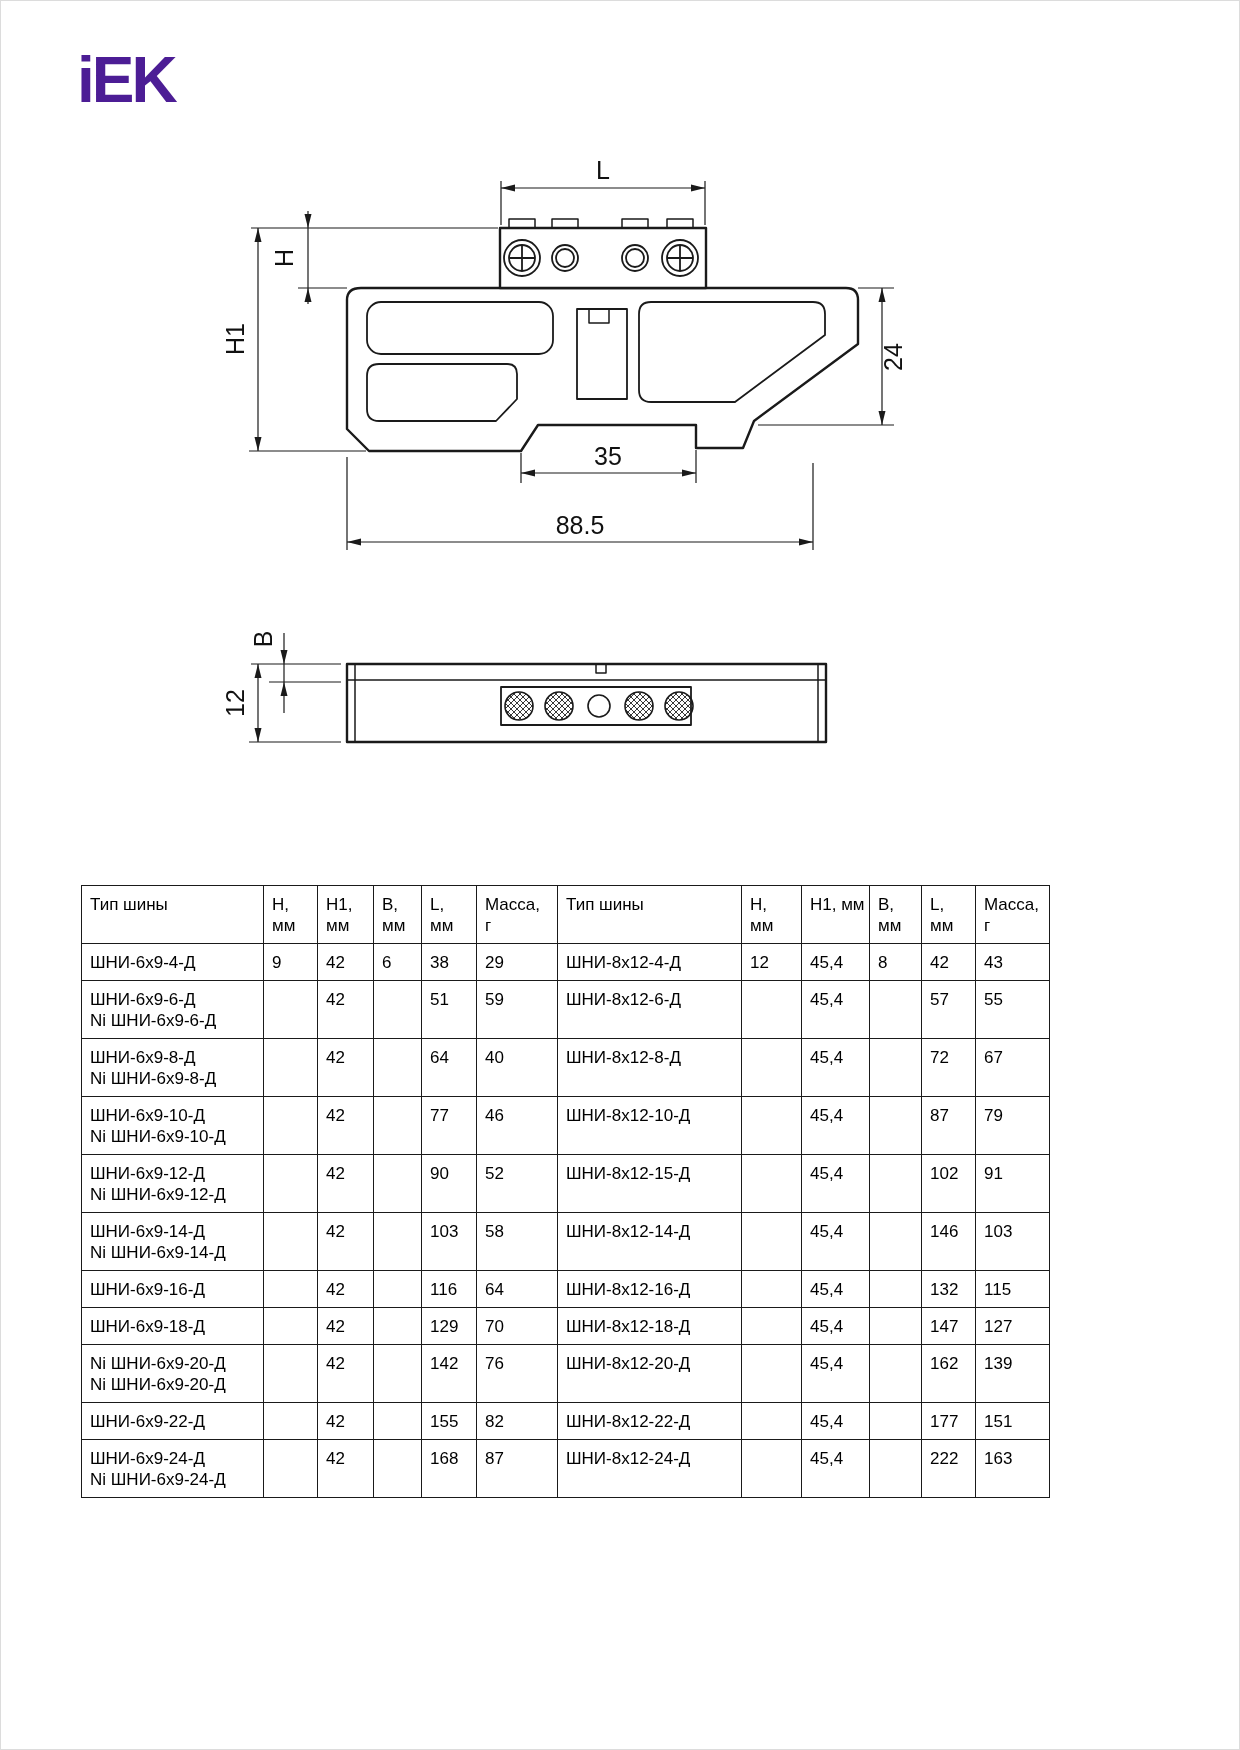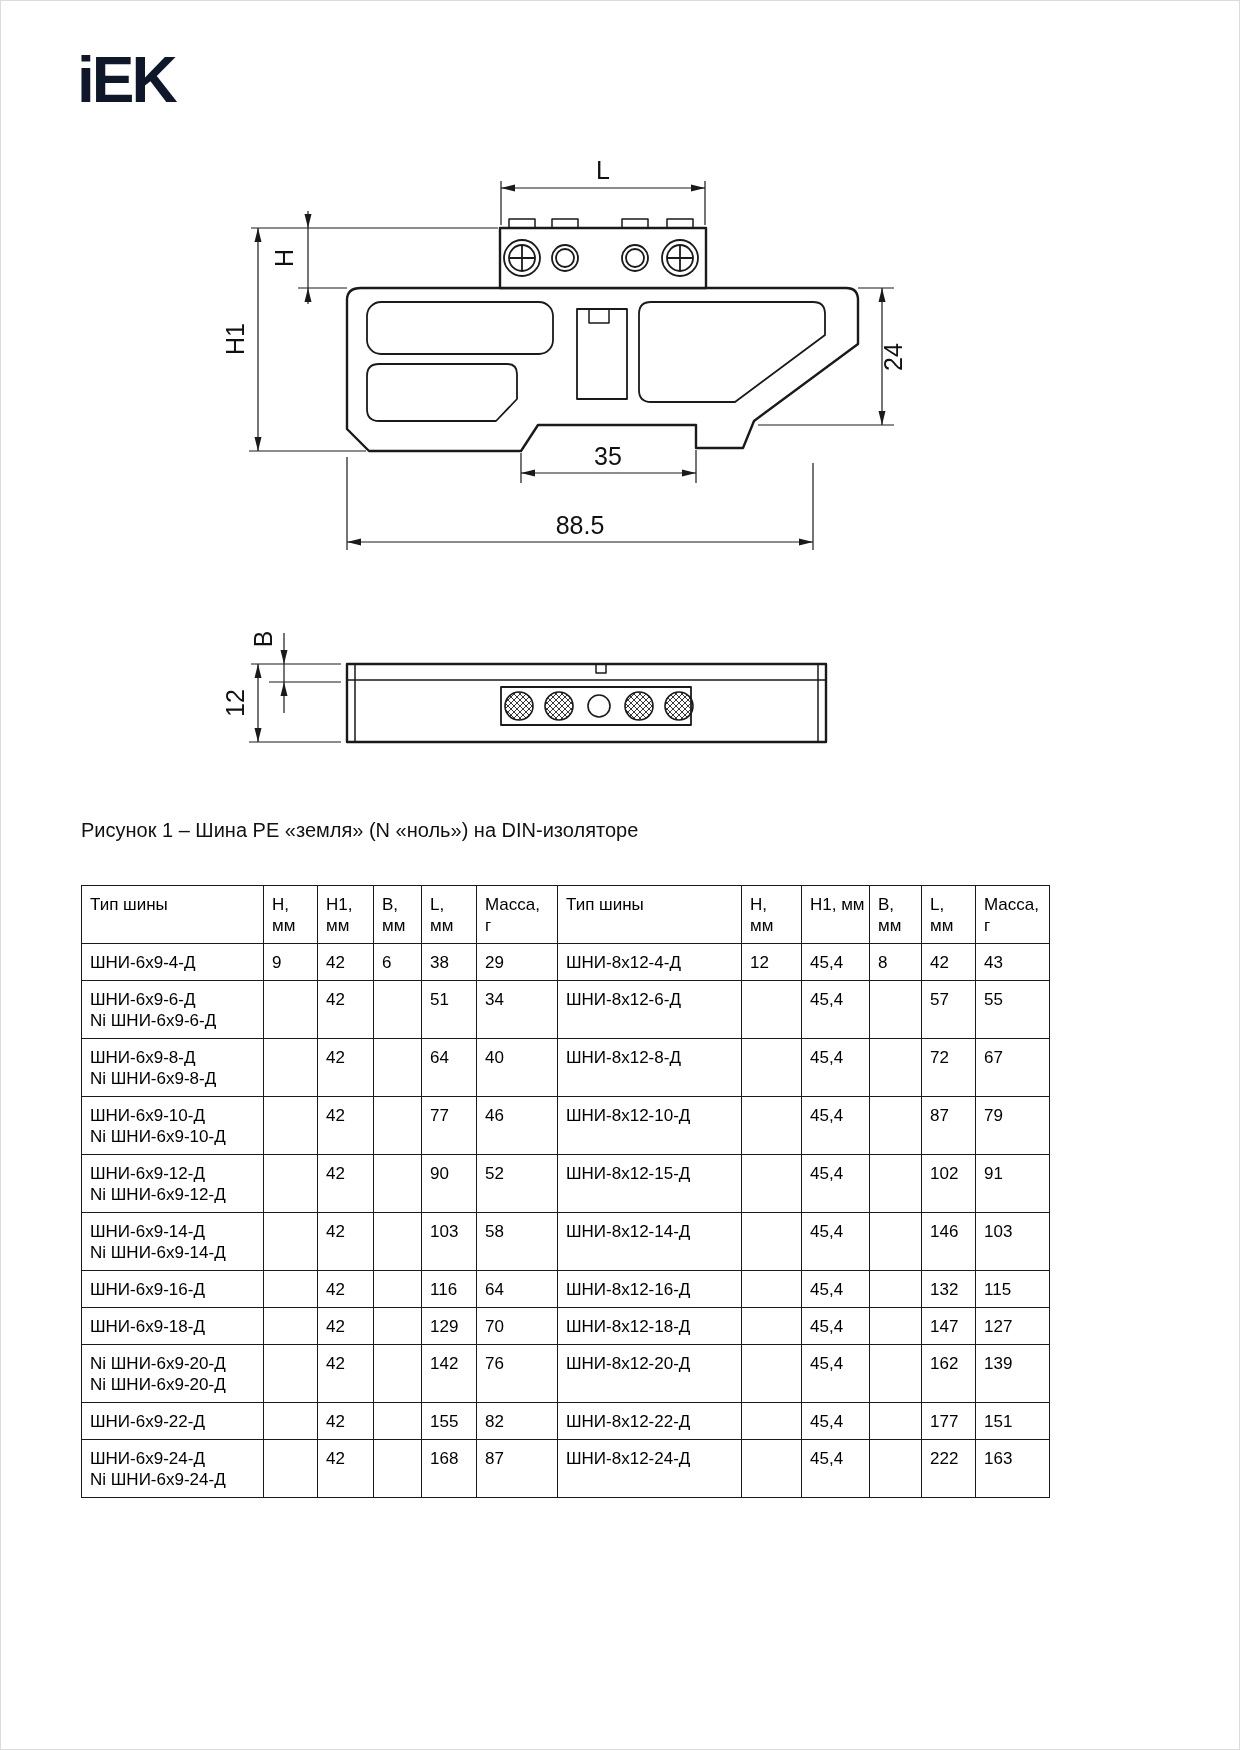--- a/index.html
+++ b/index.html
@@ -4,21 +4,21 @@
 <style>
   * { margin:0; padding:0; box-sizing:border-box; }
   html,body { background:#fff; }
   .page {
     position:relative; width:1240px; height:1750px; margin:0 auto;
     background:#ffffff; border:1px solid #dcdcdc; overflow:hidden;
     font-family:"Liberation Sans", sans-serif; color:#111;
   }
   .logo {
     position:absolute; left:76px; top:42px;
-    font-size:64px; font-weight:bold; letter-spacing:-3px; color:#0f172a;
+    font-size:64px; font-weight:bold; letter-spacing:-3px; color:#4c1d95;
   }
   .drawing { position:absolute; left:0; top:0; }
   .caption { position:absolute; left:80px; top:818px; font-size:20px; color:#111; }
   .spec-table {
     position:absolute; left:80px; top:884px; width:968px;
     border-collapse:collapse; table-layout:fixed; font-size:17px; color:#000000;
   }
   .spec-table th, .spec-table td {
     border:1px solid #1a1a1a; padding:8px 8px 7px 8px; text-align:left;
     vertical-align:top; font-weight:normal; line-height:21px;
@@ -141,21 +141,20 @@
       <text transform="translate(292 257) rotate(-90)" text-anchor="middle">H</text>
       <text transform="translate(243 338) rotate(-90)" text-anchor="middle">H1</text>
       <text transform="translate(901 356) rotate(-90)" text-anchor="middle">24</text>
       <text x="607" y="464" text-anchor="middle">35</text>
       <text x="579" y="533" text-anchor="middle">88.5</text>
       <text transform="translate(271 638) rotate(-90)" text-anchor="middle">B</text>
       <text transform="translate(243 702) rotate(-90)" text-anchor="middle">12</text>
     </g>
   </svg>
 
-  <div class="caption">Рисунок 1 – Шина PE «земля» (N «ноль») на DIN-изоляторе</div>
 
   <table class="spec-table">
     <colgroup>
       <col style="width:182px">
         <col style="width:54px">
         <col style="width:56px">
       <col style="width:48px">
         <col style="width:55px">
         <col style="width:81px">
       <col style="width:184px">
@@ -264,21 +263,21 @@
           <td>
             <div>42</div>
           </td>
           <td>
             <div></div>
           </td>
           <td>
             <div>51</div>
           </td>
           <td>
-            <div>34</div>
+            <div>59</div>
           </td>
           <td>
             <div>ШНИ-8х12-6-Д</div>
           </td>
           <td>
             <div></div>
           </td>
           <td>
             <div>45,4</div>
           </td>

